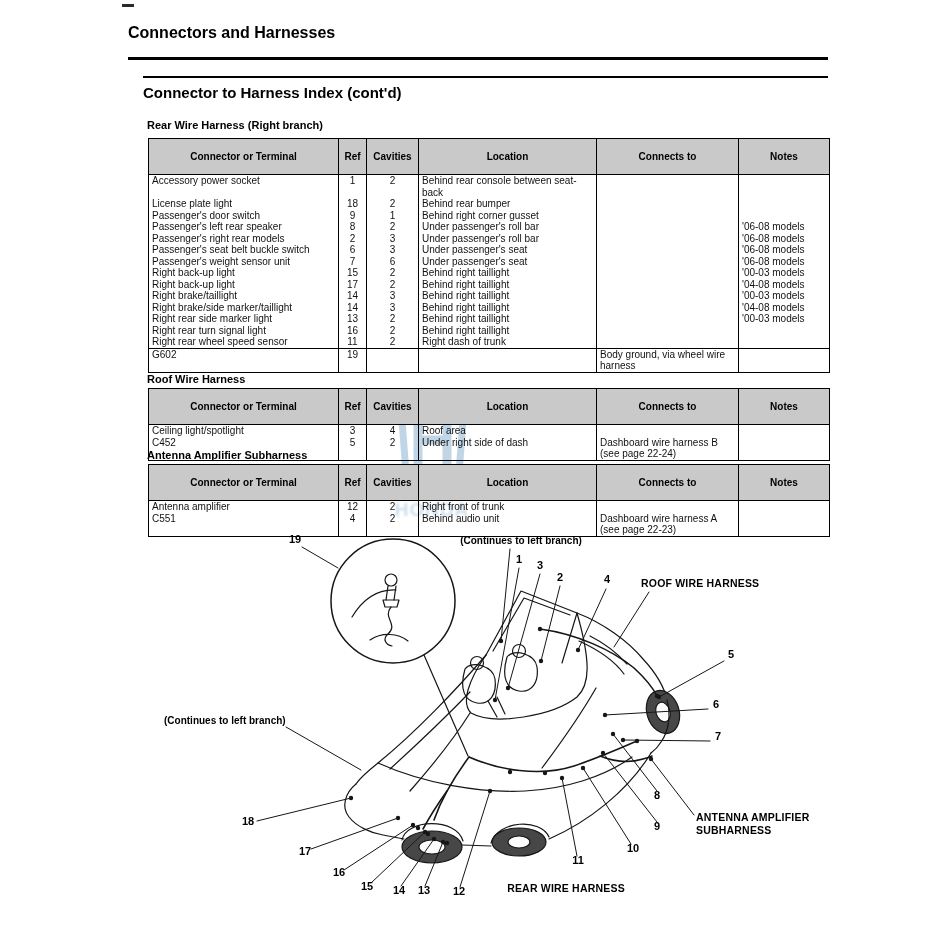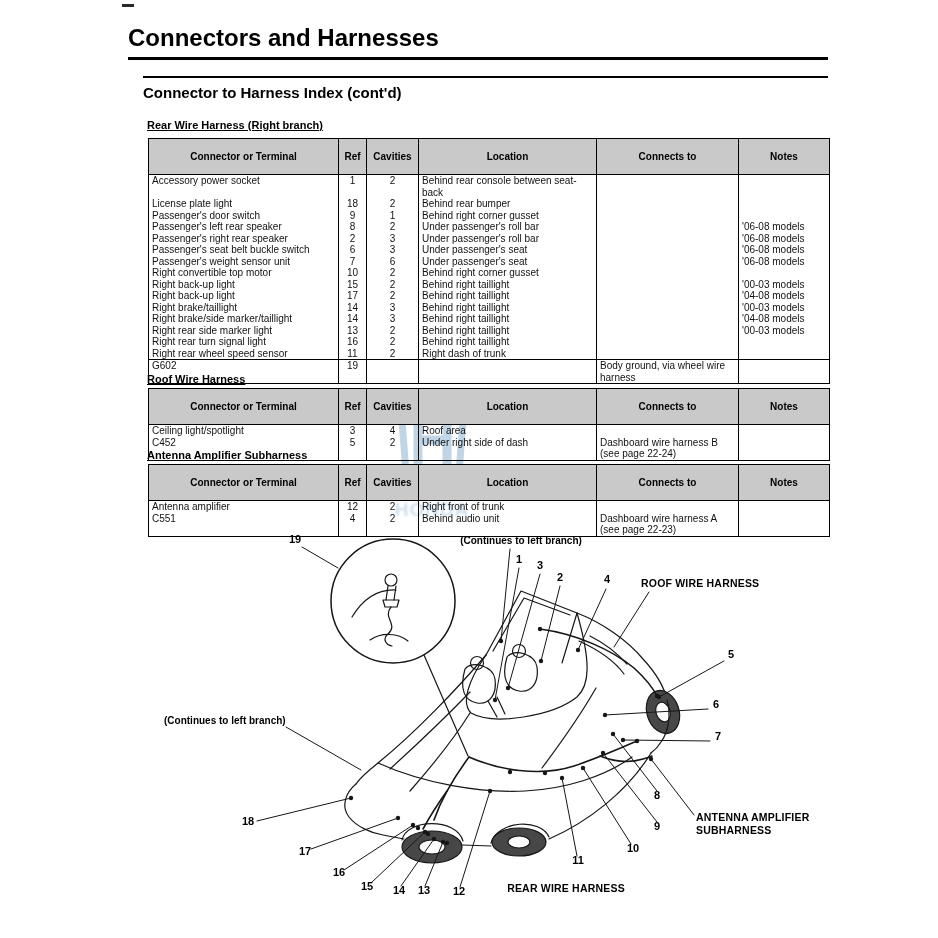--- a/index.html
+++ b/index.html
@@ -1,23 +1,23 @@
 <!DOCTYPE html>
 <html><head>
 <meta charset="utf-8">
 <style>
   html,body{margin:0;padding:0;background:#fff;}
   .page{position:relative;width:938px;height:938px;background:#ffffff;
         font-family:"Liberation Sans",sans-serif;color:#111;overflow:hidden;}
   .tick{position:absolute;left:122px;top:4px;width:12px;height:3px;background:#2a2a2a;}
-  .title{position:absolute;left:128px;top:24px;font-size:24px;font-weight:bold;color:#000;}
+  .title{position:absolute;left:128px;top:24px;font-size:16px;font-weight:bold;color:#000;}
   .rule-thick{position:absolute;left:128px;top:57px;width:700px;height:3px;background:#000;}
   .rule-thin{position:absolute;left:143px;top:76px;width:685px;height:2px;background:#000;}
   .subtitle{position:absolute;left:143px;top:84px;font-size:15px;font-weight:bold;color:#000;}
-  .caption{position:absolute;left:147px;font-size:11px;font-weight:bold;color:#000;z-index:2;text-decoration:underline;}
+  .caption{position:absolute;left:147px;font-size:11px;font-weight:bold;color:#000;z-index:2;}
   #cap1{top:119px}#cap2{top:373px}#cap3{top:449px}
   .dtable{position:absolute;left:148px;width:681px;border-collapse:collapse;table-layout:fixed;
           font-size:10px;line-height:11.5px;z-index:1;border:1px solid #000;}
   #table1{top:138px}#table2{top:388px}#table3{top:464px}
   .dtable th{background:#c9c9c9;border:1px solid #000;font-size:10px;font-weight:bold;
              text-align:center;padding:12px 2px;line-height:11px;color:#000;}
   .dtable td{border-left:1px solid #000;border-right:1px solid #000;padding:0 3px;
              vertical-align:top;color:#111;}
   .dtable td:nth-child(2),.dtable td:nth-child(3){text-align:center;padding:0 1px;}
   .dtable tr.ground td{border-top:1px solid #000;}
@@ -107,21 +107,21 @@
   <tr>
     <td>Passenger's left rear speaker</td>
     <td>8</td>
     <td>2</td>
     <td>Under passenger's roll bar</td>
     <td></td>
     <td>'06-08 models</td>
   </tr>
 
   <tr>
-    <td>Passenger's right rear speaker</td>
+    <td>Passenger's right rear models</td>
     <td>2</td>
     <td>3</td>
     <td>Under passenger's roll bar</td>
     <td></td>
     <td>'06-08 models</td>
   </tr>
 
   <tr>
     <td>Passenger's seat belt buckle switch</td>
     <td>6</td>
@@ -133,28 +133,20 @@
 
   <tr>
     <td>Passenger's weight sensor unit</td>
     <td>7</td>
     <td>6</td>
     <td>Under passenger's seat</td>
     <td></td>
     <td>'06-08 models</td>
   </tr>
 
-  <tr>
-    <td>Right convertible top motor</td>
-    <td>10</td>
-    <td>2</td>
-    <td>Behind right corner gusset</td>
-    <td></td>
-    <td></td>
-  </tr>
 
   <tr>
     <td>Right back-up light</td>
     <td>15</td>
     <td>2</td>
     <td>Behind right taillight</td>
     <td></td>
     <td>'00-03 models</td>
   </tr>
 

